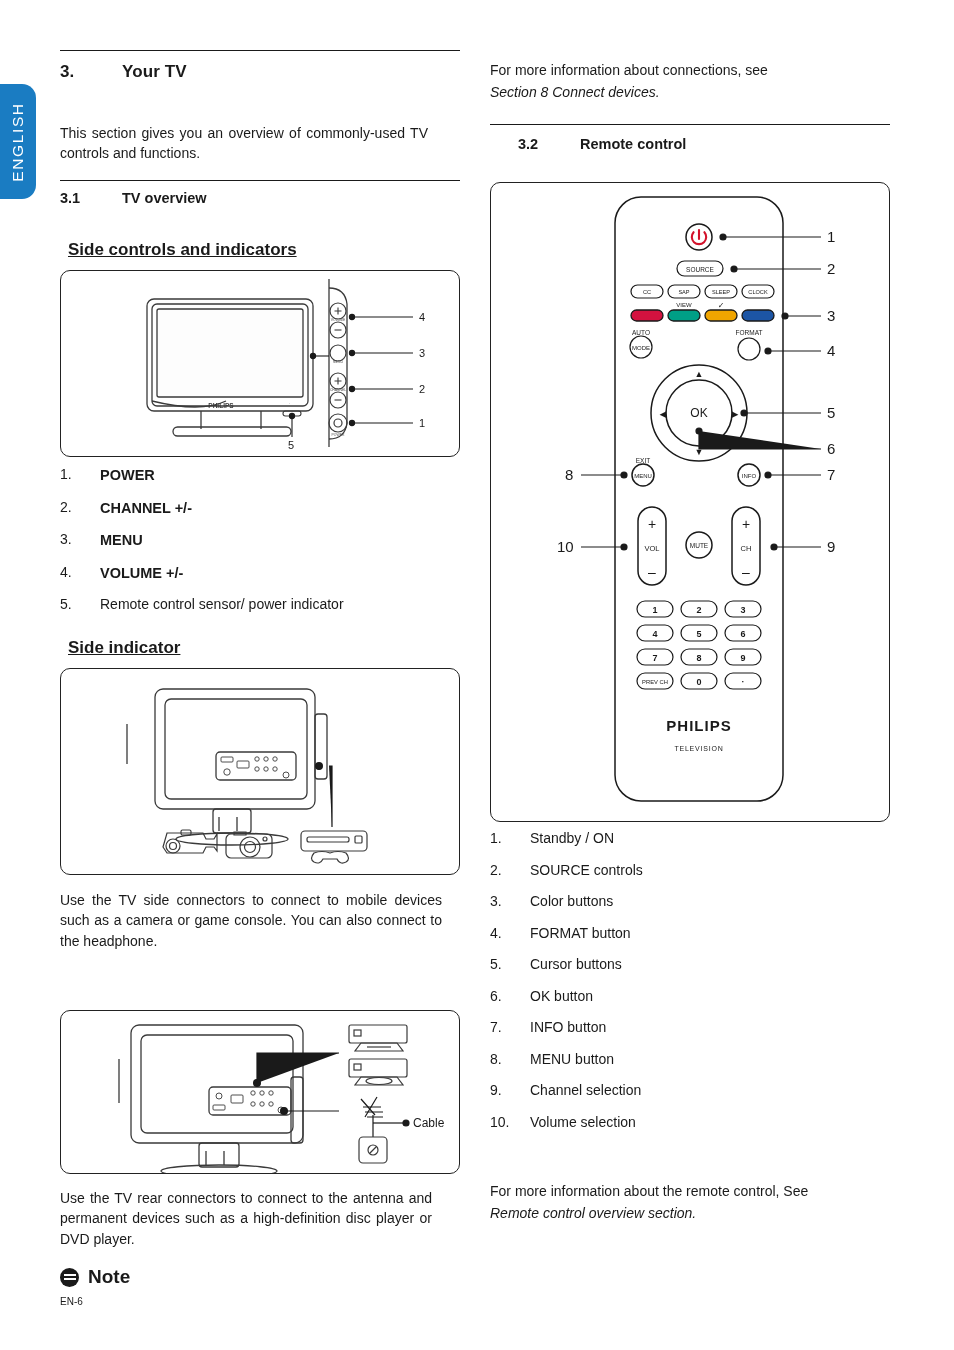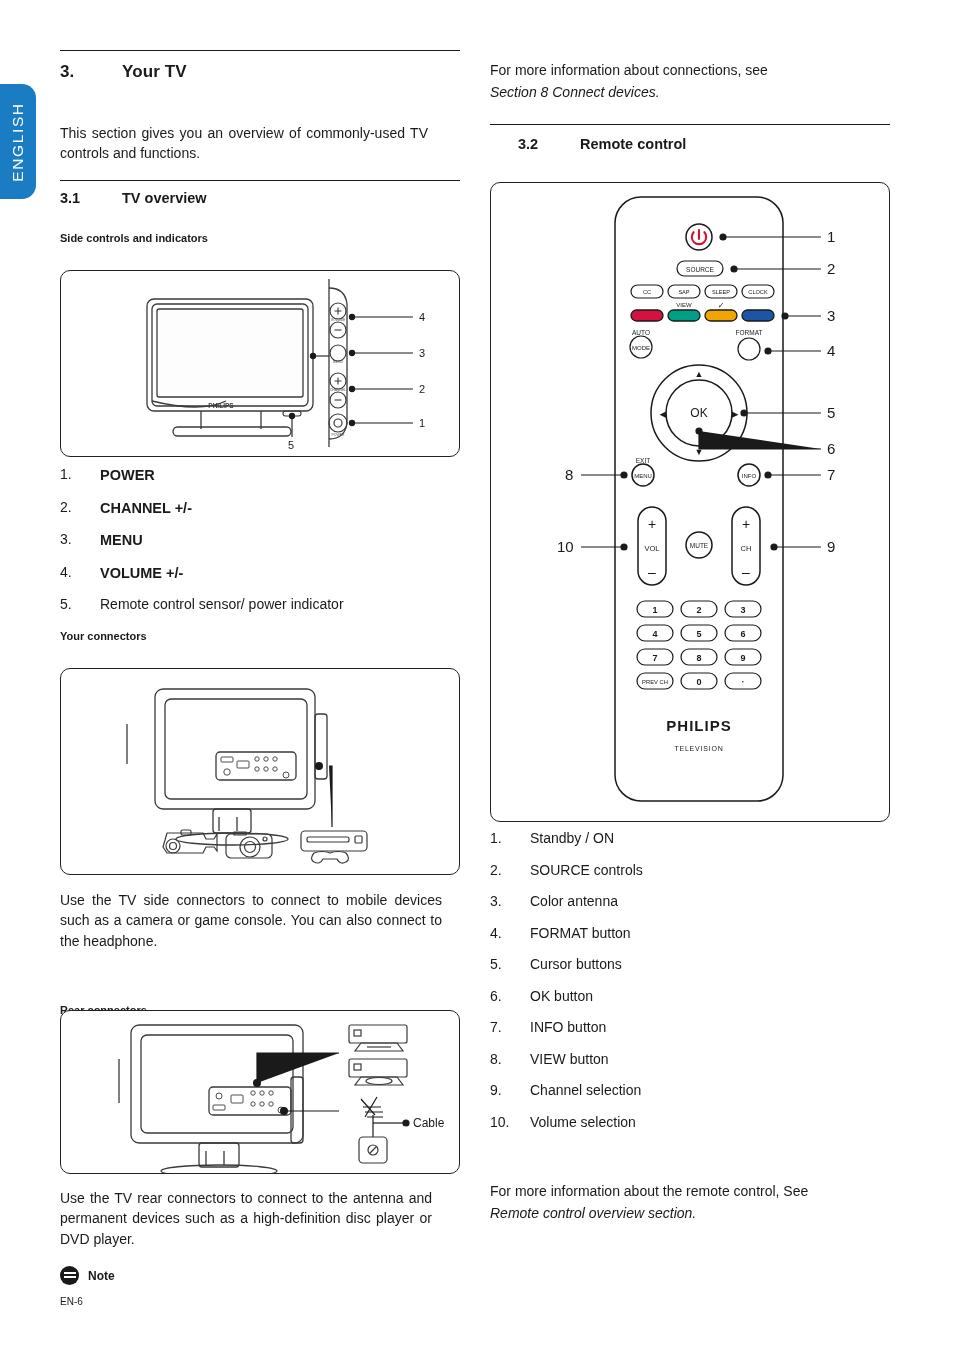--- a/index.html
+++ b/index.html
@@ -26,39 +26,39 @@
   .col-left{left:60px;}
   .col-right{left:490px;}
 
   .rule{border-top:1.6px solid #1a1a1a;width:400px;}
   .rule.thin{border-top-width:1.3px;}
 
   h1.sec{font-size:17px;font-weight:bold;margin:0;letter-spacing:.1px;}
   h1.sec .num{display:inline-block;width:62px;}
   h2.sub{font-size:14.5px;font-weight:bold;margin:0;}
   h2.sub .num{display:inline-block;width:62px;}
-  h3.bld{font-size:11px;font-weight:bold;margin:0;}
+  h3.bld{font-size:17px;font-weight:bold;margin:8px;text-decoration:underline;}
 
   p.body{font-size:14px;line-height:1.45;margin:0;text-align:justify;}
   p.body.nj{text-align:left;}
   .ital{font-style:italic;}
 
   ol.nlist{list-style:none;margin:0;padding:0;}
   ol.nlist li{font-size:14px;line-height:1.25;margin-bottom:14px;position:relative;padding-left:40px;}
   ol.nlist li .idx{position:absolute;left:0;top:0;font-weight:normal;}
   ol.nlist li.b .txt{font-weight:bold;font-size:14.5px;}
 
   .figbox{border:1.2px solid #222;border-radius:10px;background:#fff;position:relative;}
 
   .note-row{display:flex;align-items:center;gap:9px;}
   .note-ico{width:19px;height:19px;border-radius:50%;background:#1a1a1a;position:relative;flex:none;}
   .note-ico:before,.note-ico:after{content:"";position:absolute;left:3.5px;width:12px;height:1.7px;background:#fff;}
   .note-ico:before{top:6.4px;}
   .note-ico:after{top:10.4px;}
-  .note-lbl{font-size:12px;font-weight:bold;}
+  .note-lbl{font-size:19px;font-weight:bold;}
   .pagenum{font-size:10px;}
 </style>
 </head>
 <body>
 
 <div class="lang-tab">
   <span>ENGLISH</span>
 </div>
 
 <div class="col col-left">
@@ -147,21 +147,21 @@
   </div>
 
   <ol class="nlist" style="position:absolute;top:466px;left:0;">
     <li class="b"><span class="idx">1.</span><span class="txt">POWER</span></li>
     <li class="b"><span class="idx">2.</span><span class="txt">CHANNEL +/-</span></li>
     <li class="b"><span class="idx">3.</span><span class="txt">MENU</span></li>
     <li class="b"><span class="idx">4.</span><span class="txt">VOLUME +/-</span></li>
     <li><span class="idx">5.</span><span class="txt">Remote control sensor/ power indicator</span></li>
   </ol>
 
-  <h3 class="bld" style="position:absolute;top:630px;">Your connectors</h3>
+  <h3 class="bld" style="position:absolute;top:630px;">Side indicator</h3>
 
   <div class="figbox" style="position:absolute;top:668px;left:0;width:398px;height:205px;">
     <svg width="398" height="205" viewBox="0 0 398 205">
       <g fill="none" stroke="#3a3a3a" stroke-width="1.3">
         <rect x="94" y="20" width="160" height="120" rx="8"></rect>
         <rect x="104" y="30" width="142" height="100" rx="6"></rect>
         <path d="M66 55 L66 95"></path>
         <rect x="254" y="45" width="12" height="65" rx="3"></rect>
 
         <rect x="155" y="83" width="80" height="28" rx="4"></rect>
@@ -462,25 +462,25 @@
       <text x="164" y="501" class="tl" font-size="5.8" text-anchor="middle">PREV CH</text>
 
       <text x="208" y="548" class="tl" font-size="15" font-weight="bold" text-anchor="middle" letter-spacing="1">PHILIPS</text>
       <text x="208" y="568" class="tl" font-size="7" text-anchor="middle" letter-spacing=".8">TELEVISION</text>
     </svg>
   </div>
 
   <ol class="nlist" style="position:absolute;top:830px;left:0;">
     <li><span class="idx">1.</span><span class="txt">Standby / ON</span></li>
     <li><span class="idx">2.</span><span class="txt">SOURCE controls</span></li>
-    <li><span class="idx">3.</span><span class="txt">Color antenna</span></li>
+    <li><span class="idx">3.</span><span class="txt">Color buttons</span></li>
     <li><span class="idx">4.</span><span class="txt">FORMAT button</span></li>
     <li><span class="idx">5.</span><span class="txt">Cursor buttons</span></li>
     <li><span class="idx">6.</span><span class="txt">OK button</span></li>
     <li><span class="idx">7.</span><span class="txt">INFO button</span></li>
-    <li><span class="idx">8.</span><span class="txt">VIEW button</span></li>
+    <li><span class="idx">8.</span><span class="txt">MENU button</span></li>
     <li><span class="idx">9.</span><span class="txt">Channel selection</span></li>
     <li><span class="idx">10.</span><span class="txt">Volume selection</span></li>
   </ol>
 
   <p class="body nj" style="position:absolute;top:1181px;width:400px;">For more information about the remote control, See</p>
   <p class="body nj ital" style="position:absolute;top:1203px;width:400px;">Remote control overview section.</p>
 </div>
 
 </body></html>

